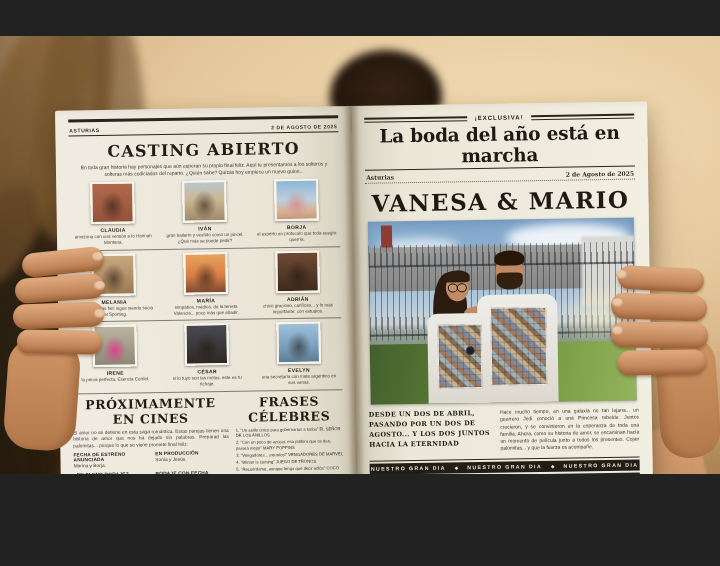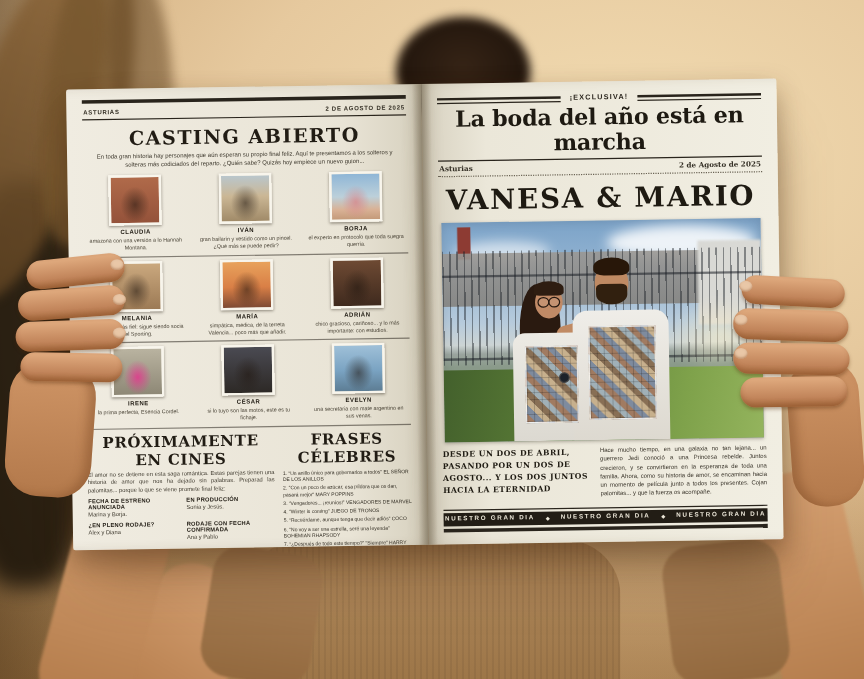--- a/index.html
+++ b/index.html
@@ -1,21 +1,21 @@
 <!DOCTYPE html>
 <html><head>
 <meta charset="utf-8">
 <style>
   html,body{margin:0;padding:0;background:#222;}
-  #scene{position:relative;width:720px;height:566px;overflow:hidden;
+  #scene{position:relative;width:720px;height:438px;overflow:hidden;
     font-family:"Liberation Sans",sans-serif;color:#2a251d;
     background:
       linear-gradient(90deg, rgba(45,28,10,.42) 0%, rgba(45,28,10,0) 20%),
       linear-gradient(180deg, rgba(0,0,0,0) 68%, rgba(120,75,35,.28) 100%),
-      radial-gradient(120% 95% at 72% 22%, #f2dcb2 0%, #e6c99e 38%, #d2ae7f 66%, #b08852 100%);}
+      radial-gradient(120% 95% at 72% 22%, #f2dcb2 0%, #e6c99e 38%, #d2ae7f 66%, #b08852 100%); margin-top: 36px;}
   .soft{position:absolute;}
   
   .plant-stroke{position:absolute;border-radius:45%;filter:blur(5px);}
   #plant1{left:-25px;top:-35px;width:95px;height:290px;transform:rotate(18deg);
     background:linear-gradient(180deg,#8a6438,#5f4322);opacity:.85;}
   #plant2{left:38px;top:-45px;width:70px;height:250px;transform:rotate(7deg);background:#77572e;opacity:.8;}
   #plant3{left:92px;top:-25px;width:52px;height:185px;transform:rotate(-5deg);background:#6b4c28;opacity:.55;}
   #plant-dark{left:-35px;top:150px;width:115px;height:340px;background:#191208;filter:blur(9px);opacity:.85;border-radius:40%;}
   #reader-head{left:330px;top:14px;width:112px;height:92px;border-radius:50%;
     background:radial-gradient(60% 60% at 50% 45%,#362416,#1d120a);filter:blur(4px);}

